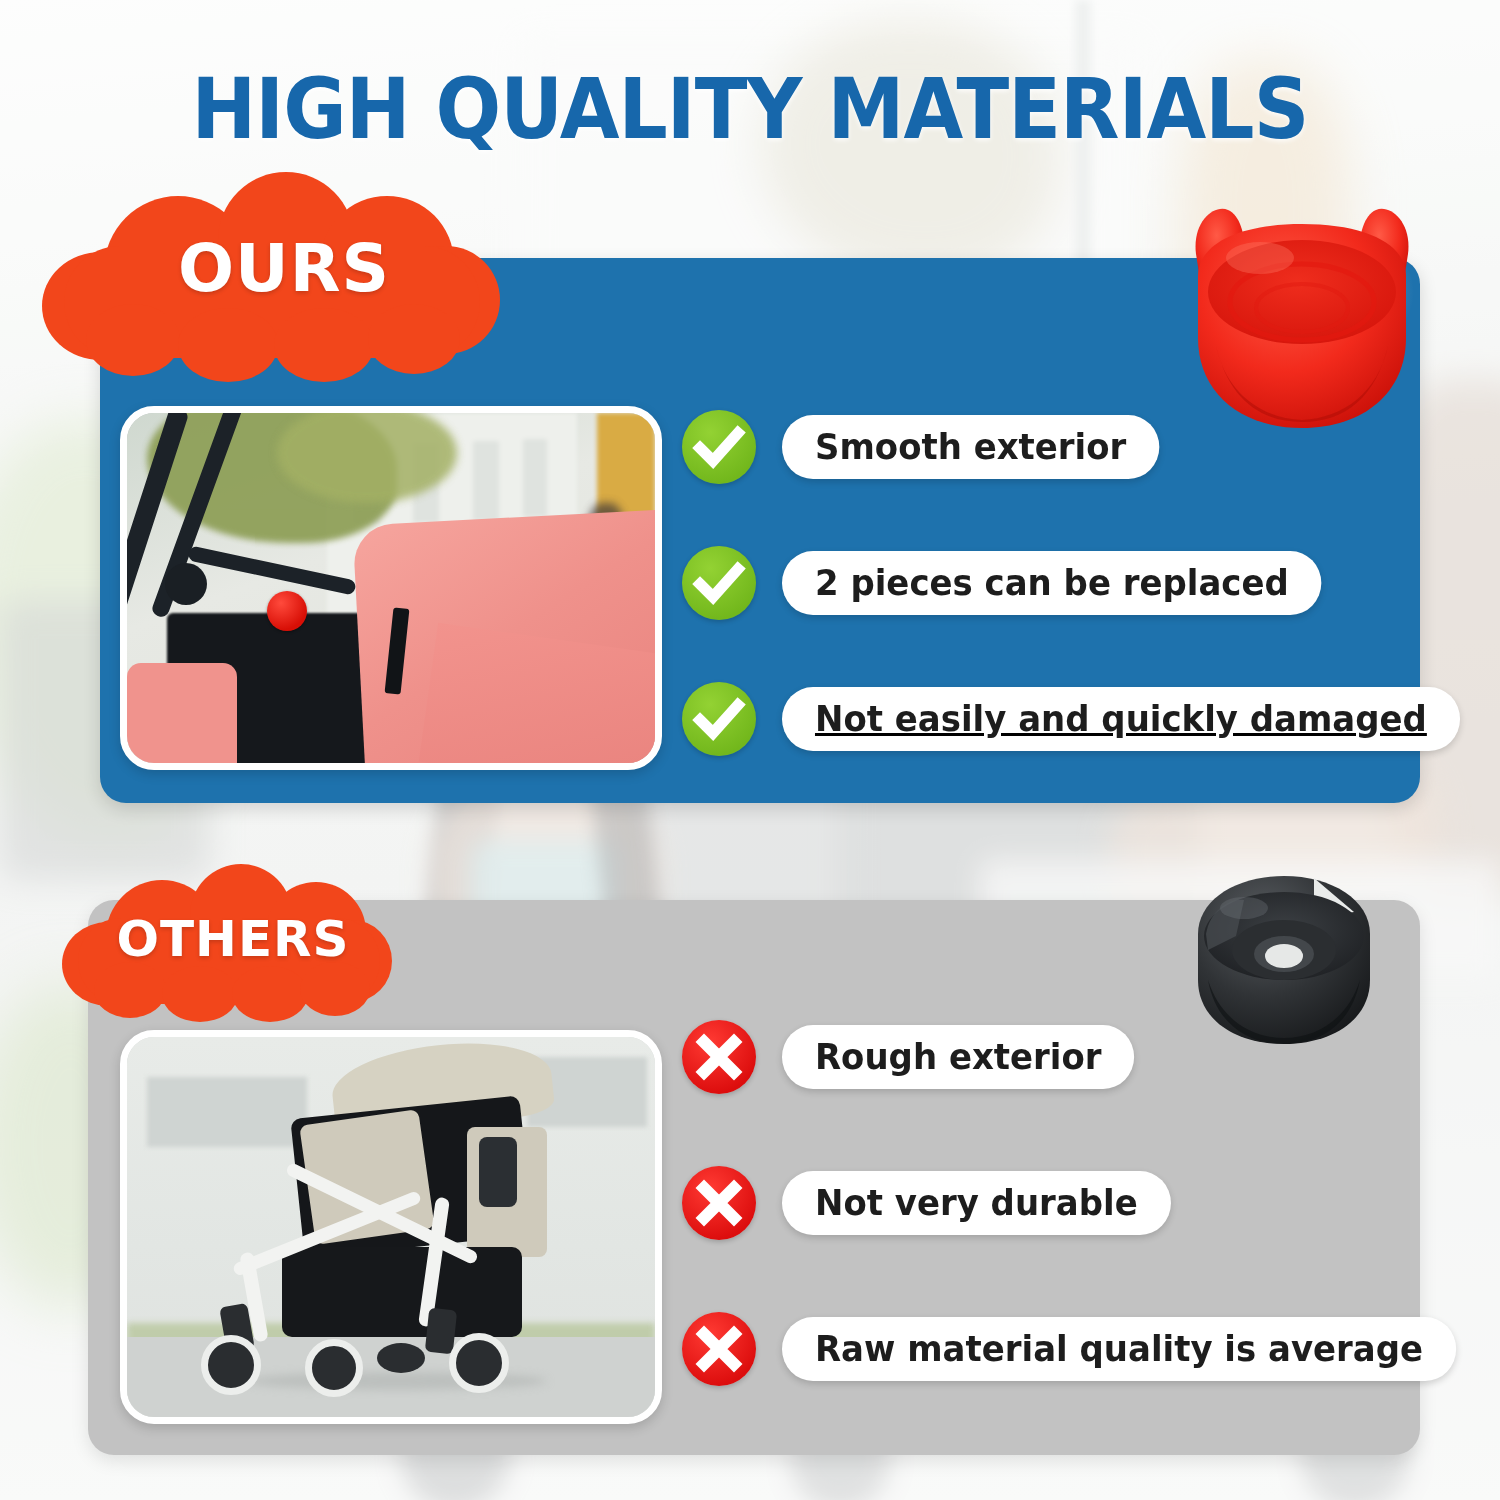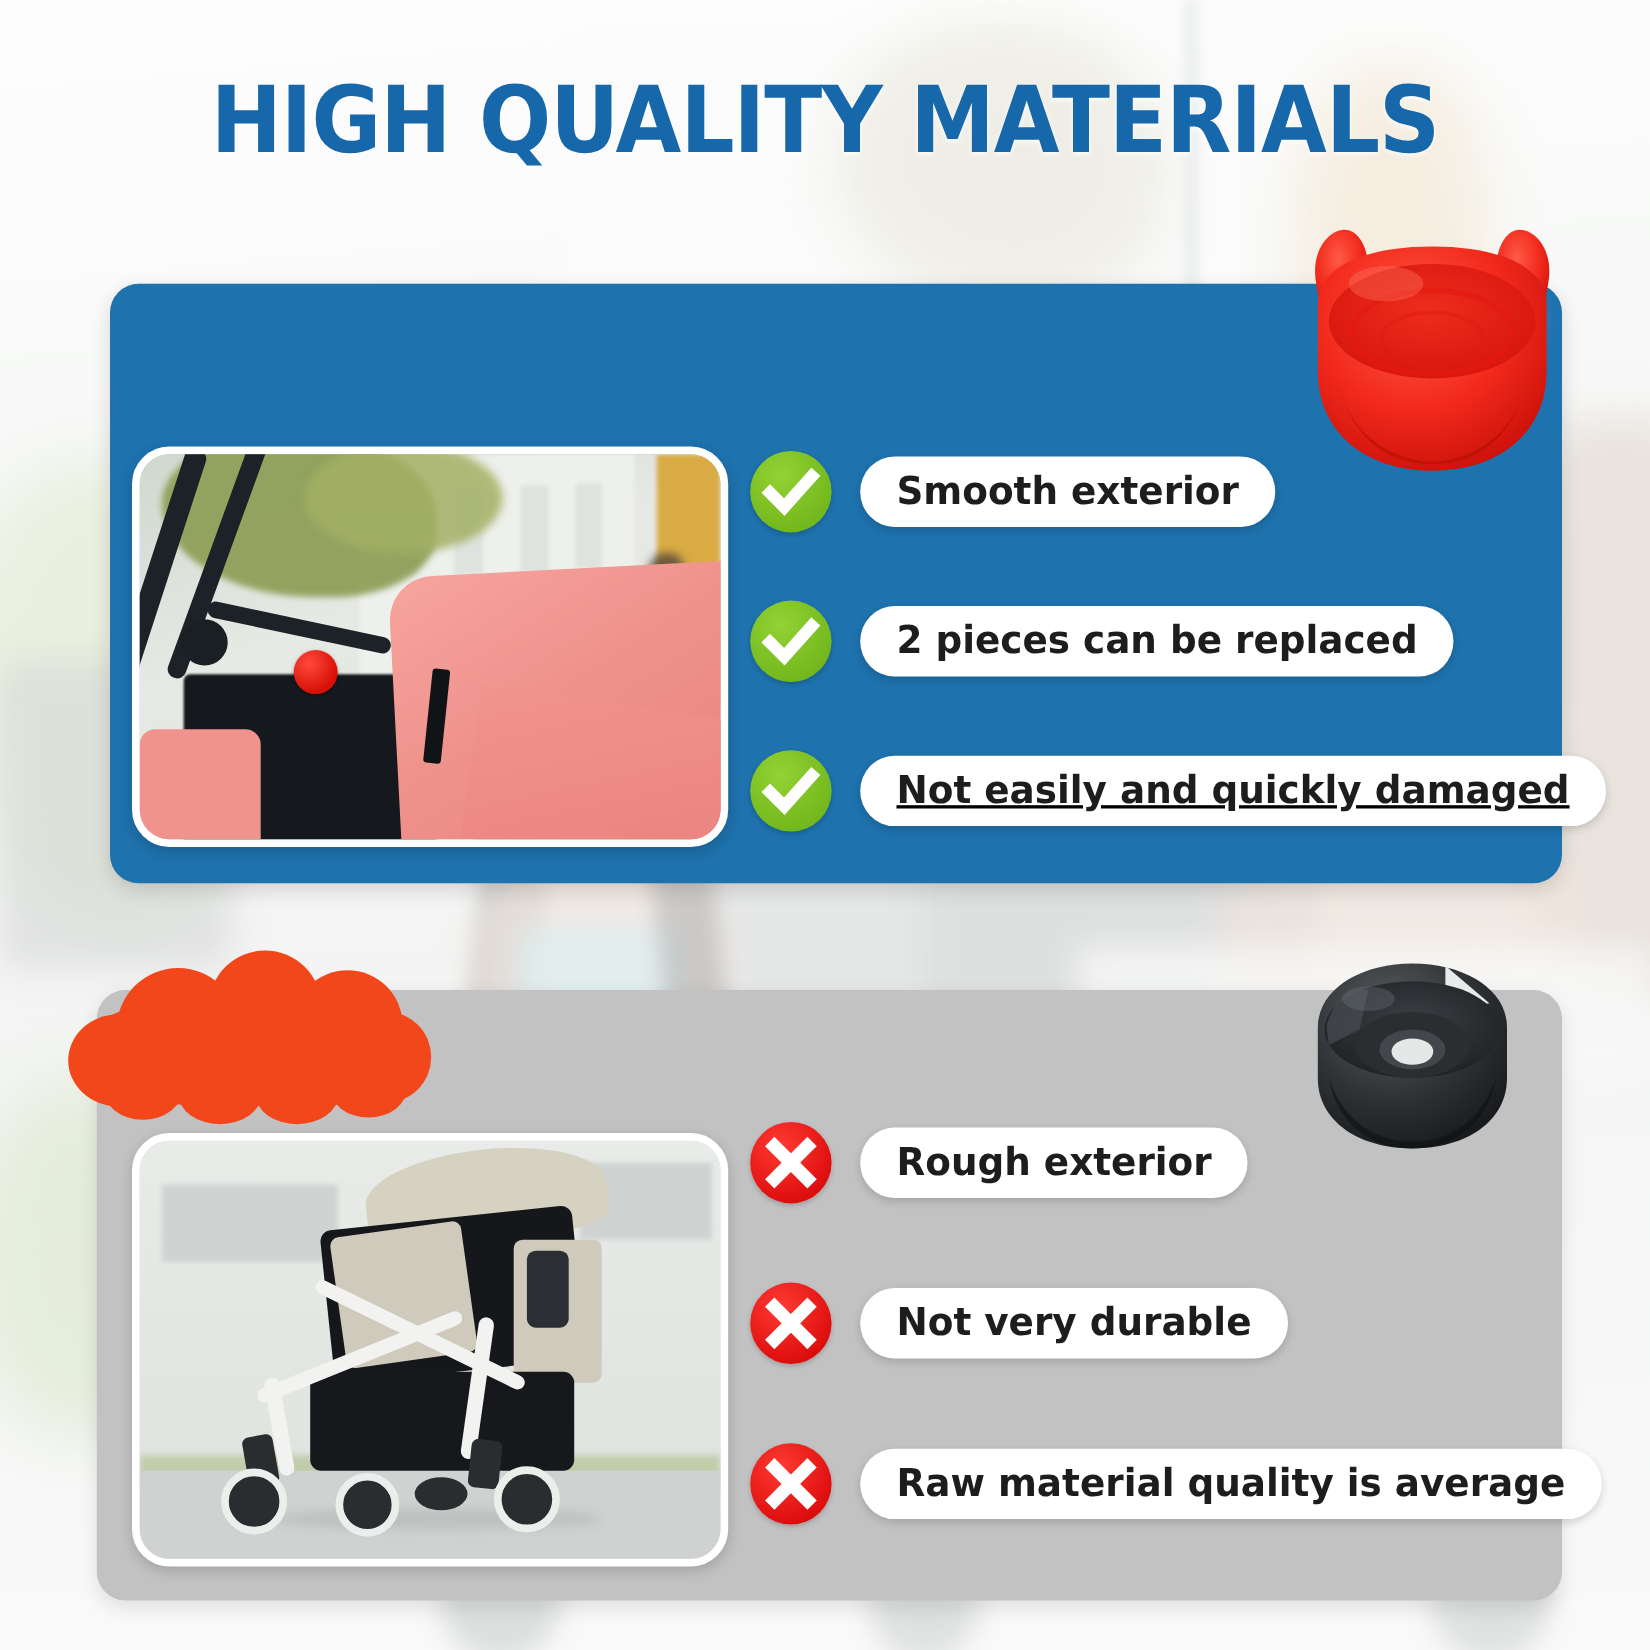--- a/index.html
+++ b/index.html
@@ -197,20 +197,33 @@
     <div class="ph p1-pink-fold"></div>
     <div class="ph p1-pink-low"></div>
     <div class="ph p1-bar" style="left:6px;top:-10px;width:20px;height:240px;transform:rotate(18deg);"></div>
     <div class="ph p1-bar" style="left:62px;top:-20px;width:17px;height:230px;transform:rotate(20deg);"></div>
     <div class="ph p1-bar" style="left:60px;top:150px;width:170px;height:15px;transform:rotate(12deg);"></div>
     <div class="ph p1-hinge"></div>
     <div class="ph p1-strap"></div>
     <div class="ph p1-redcap"></div>
   </div>
 
+  <div class="cloud cloud-ours">
+    <div class="lobe" style="left:0px;   top:84px;  width:118px;height:108px;"></div>
+    <div class="lobe" style="left:62px;  top:28px;  width:148px;height:148px;"></div>
+    <div class="lobe" style="left:176px; top:4px;   width:136px;height:136px;"></div>
+    <div class="lobe" style="left:278px; top:28px;  width:134px;height:134px;"></div>
+    <div class="lobe" style="left:350px; top:78px;  width:108px;height:108px;"></div>
+    <div class="body" style="left:22px;  top:78px;  width:416px;height:112px;"></div>
+    <div class="lobe" style="left:44px;  top:136px; width:94px; height:72px;"></div>
+    <div class="lobe" style="left:136px; top:140px; width:100px;height:74px;"></div>
+    <div class="lobe" style="left:232px; top:140px; width:100px;height:74px;"></div>
+    <div class="lobe" style="left:326px; top:136px; width:92px; height:70px;"></div>
+    <div class="label">OURS</div>
+  </div>
 
   <div class="part part-red">
     <svg width="268" height="248" viewBox="0 0 268 248">
       <defs>
         <radialGradient id="redG" cx="42%" cy="32%" r="78%">
           <stop offset="0%" stop-color="#ff5a46"></stop>
           <stop offset="52%" stop-color="#f22a1c"></stop>
           <stop offset="100%" stop-color="#c50d06"></stop>
         </radialGradient>
         <radialGradient id="redIn" cx="48%" cy="40%" r="70%">
@@ -298,20 +311,21 @@
     <div class="lobe" style="left:0px;   top:60px;  width:92px; height:84px;"></div>
     <div class="lobe" style="left:44px;  top:18px;  width:112px;height:112px;"></div>
     <div class="lobe" style="left:128px; top:2px;   width:102px;height:102px;"></div>
     <div class="lobe" style="left:204px; top:20px;  width:100px;height:100px;"></div>
     <div class="lobe" style="left:250px; top:58px;  width:80px; height:82px;"></div>
     <div class="body" style="left:16px;  top:56px;  width:302px;height:86px;"></div>
     <div class="lobe" style="left:32px;  top:100px; width:72px; height:56px;"></div>
     <div class="lobe" style="left:100px; top:104px; width:76px; height:56px;"></div>
     <div class="lobe" style="left:170px; top:104px; width:76px; height:56px;"></div>
     <div class="lobe" style="left:238px; top:100px; width:70px; height:54px;"></div>
+    <div class="label">OTHERS</div>
   </div>
 
   <div class="part part-black">
     <svg width="196" height="186" viewBox="0 0 196 186">
       <defs>
         <radialGradient id="blkG" cx="38%" cy="28%" r="80%">
           <stop offset="0%" stop-color="#5a5e62"></stop>
           <stop offset="55%" stop-color="#303336"></stop>
           <stop offset="100%" stop-color="#16181a"></stop>
         </radialGradient>

